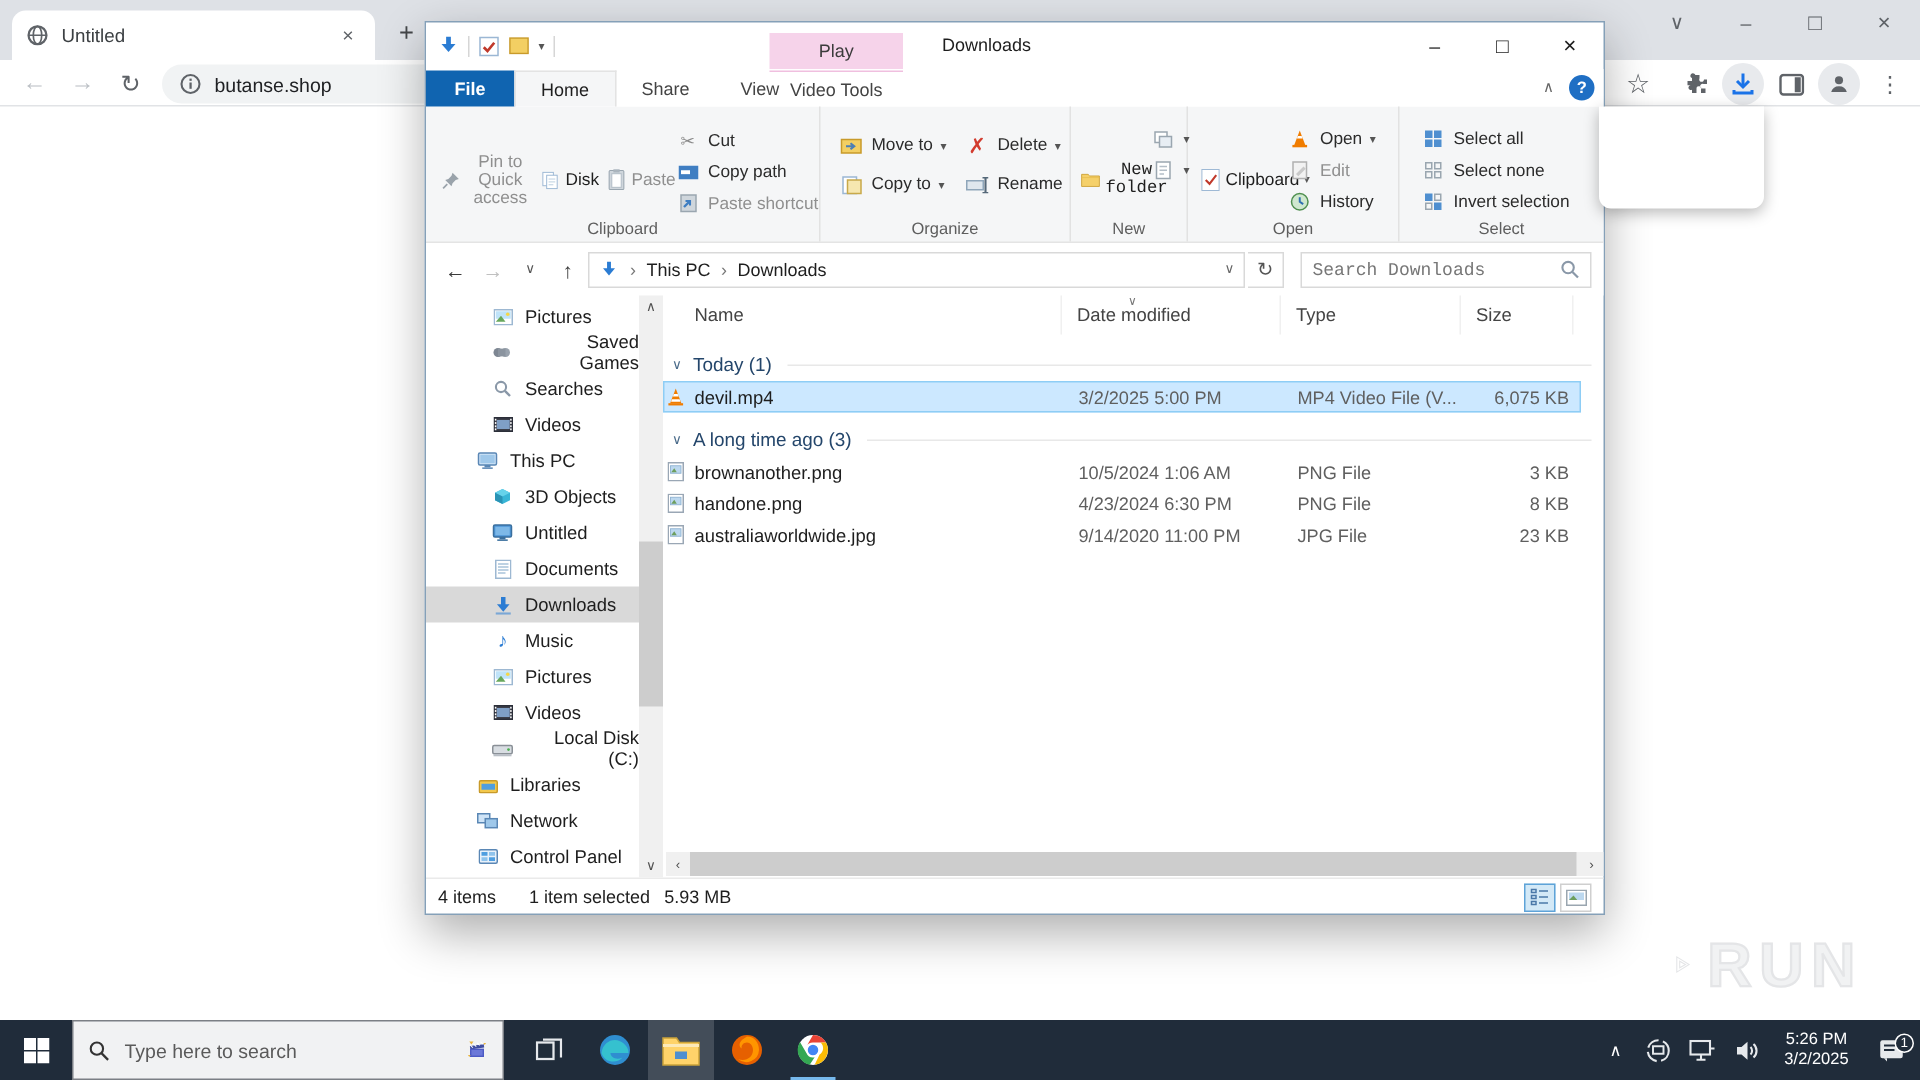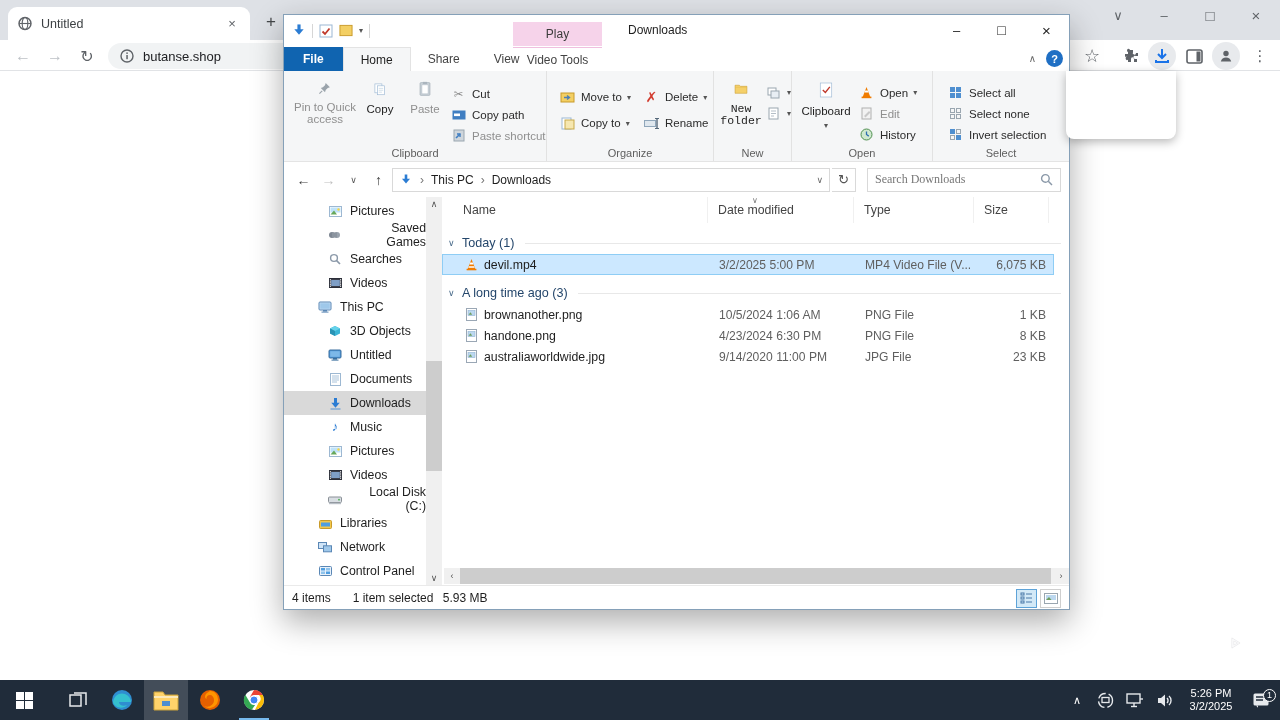--- a/index.html
+++ b/index.html
@@ -34,33 +34,33 @@
   .x-tab { height:24px; display:flex; align-items:center; justify-content:center; font-size:12px; color:#444; padding:0 17px; }
   .x-tab.file { background:#1064b0; color:#fff; font-weight:bold; padding:0 19px; }
   .x-tab.sel { background:#f5f6f7; border:1px solid #e3e3e3; border-bottom:none; color:#1e1e1e; }
   .x-tab.vtools { position:absolute; left:229px; width:89px; padding:0; border-top:1px solid #f0bfdf; }
   .x-ribbon-right { position:absolute; right:6px; top:4px; display:flex; gap:10px; align-items:center; }
   .help-dot { width:17px; height:17px; border-radius:50%; background:#1f6fc4; color:#fff; font-size:11px; font-weight:bold; display:flex; align-items:center; justify-content:center; }
   .chev { color:#666; font-size:10px; }
   .x-ribbon { height:91px; background:#f5f6f7; border-bottom:1px solid #e4e4e4; display:flex; }
   .rgroup { position:relative; border-right:1px solid #e2e2e2; padding-top:5px; }
   .rgroup-label { position:absolute; bottom:2px; left:0; right:0; text-align:center; font-size:11px; color:#5e5e5e; }
-  .bigbtn { display:flex; flex-direction:column; align-items:center; padding-top:2px; gap:3px; font-size:11.5px; color:#1e1e1e; text-align:center; line-height:12px; }
+  .bigbtn { display:flex; flex-direction:row; align-items:center; padding-top:2px; gap:3px; font-size:11.5px; color:#1e1e1e; text-align:center; line-height:12px; }
   .smallbtn { display:flex; align-items:center; gap:5px; height:21px; font-size:11.5px; color:#2b2b2b; white-space:nowrap; }
   .dim { color:#8f8f8f; }
   .caret { font-size:8px; color:#555; }
   .ric { width:17px; display:flex; justify-content:center; }
   
   .x-addr { height:35px; display:flex; align-items:center; padding:0 8px; gap:2px; background:#fff; }
   .addrg { width:23px; text-align:center; font-size:14px; color:#555; }
   .addrbox { flex:1; height:24px; border:1px solid #d9d9d9; display:flex; align-items:center; padding:0 6px; gap:7px; font-size:12px; }
   .addr-caret { margin-left:auto; color:#666; font-size:9px; }
   .refreshbox { width:24px; height:24px; border:1px solid #d9d9d9; border-left:none; display:flex; align-items:center; justify-content:center; color:#555; font-size:13px; }
   .searchbox { width:194px; height:24px; border:1px solid #d9d9d9; margin-left:9px; display:flex; align-items:center; padding:0 7px; }
-  .searchbox input { border:none; outline:none; flex:1; font-size:12px; color:#222; font-family:Liberation Serif, serif; background:transparent; }
+  .searchbox input { border:none; outline:none; flex:1; font-size:12px; color:#222; font-family:Liberation Mono, monospace; background:transparent; }
   .searchbox input::placeholder { color:#777; }
   
   .x-body { position:relative; height:388px; display:flex; }
   .sidebar { width:142px; padding-top:2px; overflow:hidden; }
   .nav-item { height:24px; display:flex; align-items:center; gap:8px; font-size:12.3px; color:#1e1e1e; }
   .nav-item.lvl1 { padding-left:34px; }
   .nav-item.lvl2 { padding-left:44px;text-align:right; }
   .nav-item.sel { background:#d9d9d9; }
   .nicon { display:flex; align-items:center; justify-content:center; width:14px; }
   .v-scroll { width:16px; background:#f0f0f0; position:relative; font-size:9px; color:#505050; }
@@ -74,21 +74,21 @@
   .colh.type { width:120px; }
   .colh.size { width:75px; }
   .sortmark { position:absolute; top:-1px; left:44px; font-size:8px; color:#777; }
   .file-list { padding-top:2px; }
   .group-row { display:flex; align-items:center; height:22px; margin-top:7px; padding-left:6px; }
   .g-chev { font-size:9px; color:#4a6b8a; width:14px; }
   .g-label { font-size:12.6px; color:#24466b; }
   .g-line { flex:1; height:1px; background:#e8e8e8; margin:0 8px 0 10px; }
   .file-row { display:flex; align-items:center; height:21px; width:612px; border:1px solid transparent; }
   .file-row.sel { background:#cce8ff; border-color:#8ecdf5; }
-  .c-name { width:266px; display:flex; align-items:center; gap:6px; padding-left:21px; overflow:hidden; white-space:nowrap; }
+  .c-name { width:266px; display:flex; align-items:center; gap:6px; overflow:hidden; white-space:nowrap; }
   .f-name { font-size:12.3px; }
   .c-date,.c-type { font-size:12.1px; color:#5f5f5f; }
   .c-date { width:146px; padding-left:10px; }
   .c-type { width:120px; padding-left:10px; }
   .c-size { width:75px; text-align:right; padding-right:4px; font-size:12.1px; color:#5f5f5f; }
   .h-scroll { position:absolute; left:2px; right:0; bottom:1px; height:16px; background:#f0f0f0; display:flex; align-items:center; font-size:9px; color:#505050; }
   .h-arrow { width:16px; text-align:center; }
   .h-thumb { flex:1; height:16px; background:#cdcdcd; margin-right:2px; }
   .x-status { height:25px; border-top:1px solid #eaeaea; display:flex; align-items:center; padding:0 8px; font-size:12px; color:#1e1e1e; gap:22px; }
   .view-btns { margin-left:auto; display:flex; gap:3px; }
@@ -181,20 +181,21 @@
 
 <div class="popup"></div>
 
 <div class="watermark">
   <span class="nicon" style="-webkit-text-stroke:0;">
     <svg width="58" height="58" viewBox="0 0 58 58">
         <polygon points="16,8 50,29 16,50" fill="none" stroke="#e4e5e7" stroke-width="3"></polygon>
         <polygon points="24,20 40,29 24,38" fill="none" stroke="#e4e5e7" stroke-width="3"></polygon>
       </svg>
   </span>
+  <span>RUN</span>
 </div>
 
 <div class="explorer">
 
   <div class="x-title">
     <div class="qat">
       <span class="nicon">
         <svg width="15" height="15" viewBox="0 0 15 15">
             <path d="M7.5 1v7" stroke="#2b7cd3" stroke-width="3.4"></path>
             <path d="M2.5 6.2 L7.5 12 L12.5 6.2 Z" fill="#2b7cd3"></path>
@@ -249,21 +250,21 @@
       <div class="bigbtn" style="width:40px;">
         <span class="nicon">
           <svg width="22" height="22" viewBox="0 0 22 22">
               <rect x="3" y="3" width="11" height="14" fill="#fff" stroke="#9bb7d4"></rect>
               <rect x="7" y="6" width="11" height="14" fill="#fff" stroke="#9bb7d4"></rect>
               <line x1="9" y1="10" x2="16" y2="10" stroke="#b9cede"></line>
               <line x1="9" y1="13" x2="16" y2="13" stroke="#b9cede"></line>
               <line x1="9" y1="16" x2="14" y2="16" stroke="#b9cede"></line>
             </svg>
         </span>
-        <span>Copy</span>
+        <span>Disk</span>
       </div>
       <div class="bigbtn" style="width:42px;">
         <span class="nicon">
           <svg width="20" height="22" viewBox="0 0 20 22">
               <rect x="3" y="2" width="14" height="18" rx="1" fill="#cfd6dc" stroke="#9aa6b0"></rect>
               <rect x="7" y="0.8" width="6" height="3" fill="#aab4bd"></rect>
               <rect x="5.5" y="5" width="9" height="13" fill="#fff" stroke="#b4bec7"></rect>
             </svg>
         </span>
         <span class="dim">Paste</span>
@@ -718,21 +719,21 @@
                 <svg width="11" height="13">
                   <rect x="0.5" y="0.5" width="10" height="12" fill="#fff" stroke="#9aa7b5"></rect>
                   <rect x="2" y="2.5" width="7" height="5" fill="#bcd8ef" stroke="#8fb3d2" stroke-width="0.6"></rect>
                   <path d="M2.5 6.8 L4.5 4.2 L6.2 6.8 Z" fill="#6d9e5e"></path>
                 </svg>
               </span>
               <span class="f-name">brownanother.png</span>
             </span>
             <span class="c-date">10/5/2024 1:06 AM</span>
             <span class="c-type">PNG File</span>
-            <span class="c-size">1 KB</span>
+            <span class="c-size">3 KB</span>
           </div>
           <div class="file-row">
             <span class="c-name">
               <span class="nicon">
                 <svg width="11" height="13">
                   <rect x="0.5" y="0.5" width="10" height="12" fill="#fff" stroke="#9aa7b5"></rect>
                   <rect x="2" y="2.5" width="7" height="5" fill="#bcd8ef" stroke="#8fb3d2" stroke-width="0.6"></rect>
                   <path d="M2.5 6.8 L4.5 4.2 L6.2 6.8 Z" fill="#6d9e5e"></path>
                 </svg>
               </span>
@@ -796,20 +797,40 @@
 
 <div class="taskbar">
   <div class="tb-start">
     <svg width="17" height="17" viewBox="0 0 17 17">
         <rect x="0" y="0" width="8" height="8" fill="#fff"></rect>
         <rect x="9" y="0" width="8" height="8" fill="#fff"></rect>
         <rect x="0" y="9" width="8" height="8" fill="#fff"></rect>
         <rect x="9" y="9" width="8" height="8" fill="#fff"></rect>
       </svg>
   </div>
+  <div class="tb-search">
+    <span class="nicon">
+      <svg width="15" height="15" viewBox="0 0 15 15">
+          <circle cx="6" cy="6" r="4.4" fill="none" stroke="#333" stroke-width="1.5"></circle>
+          <line x1="9.4" y1="9.4" x2="14" y2="14" stroke="#333" stroke-width="1.6"></line>
+        </svg>
+    </span>
+    <input placeholder="Type here to search" style="">
+    <span class="nicon">
+      <svg width="30" height="26" viewBox="0 0 30 26">
+          <polygon points="4,1 7,5 10,1" fill="#e8b33c"></polygon>
+          <polygon points="24,3 26,6 28,3" fill="#e8b33c"></polygon>
+          <rect x="5" y="6" width="20" height="5" fill="#3f4da0" transform="rotate(-8 15 8)"></rect>
+          <path d="M6 5l3 4M11 4l3 4M16 3l3 4M21 2l3 4" stroke="#fff" stroke-width="1.4" transform="rotate(-8 15 8)"></path>
+          <rect x="5" y="11" width="20" height="12" fill="#4c5ac4"></rect>
+          <rect x="7" y="13" width="16" height="8" fill="#6b78d8"></rect>
+          <polygon points="2,20 4,23 6,20" fill="#e8b33c"></polygon>
+        </svg>
+    </span>
+  </div>
   <div class="tb-slot" style="margin-left:8px;">
     <svg width="18" height="18" viewBox="0 0 18 18">
         <rect x="1" y="4" width="11" height="11" fill="none" stroke="#e6e9ec" stroke-width="1.5"></rect>
         <path d="M5 2h12v12" fill="none" stroke="#e6e9ec" stroke-width="1.5"></path>
       </svg>
   </div>
   <div class="tb-slot">
     <svg width="24" height="24" viewBox="0 0 24 24">
         <circle cx="12" cy="12" r="10" fill="#2f8ed0"></circle>
         <path d="M3 14c1-7 7-10 12-8 4 1.6 6 5 6 8H9c0 3 4 5 8 3-3 4-12 4-14-3z" fill="#35c1cf"></path>

